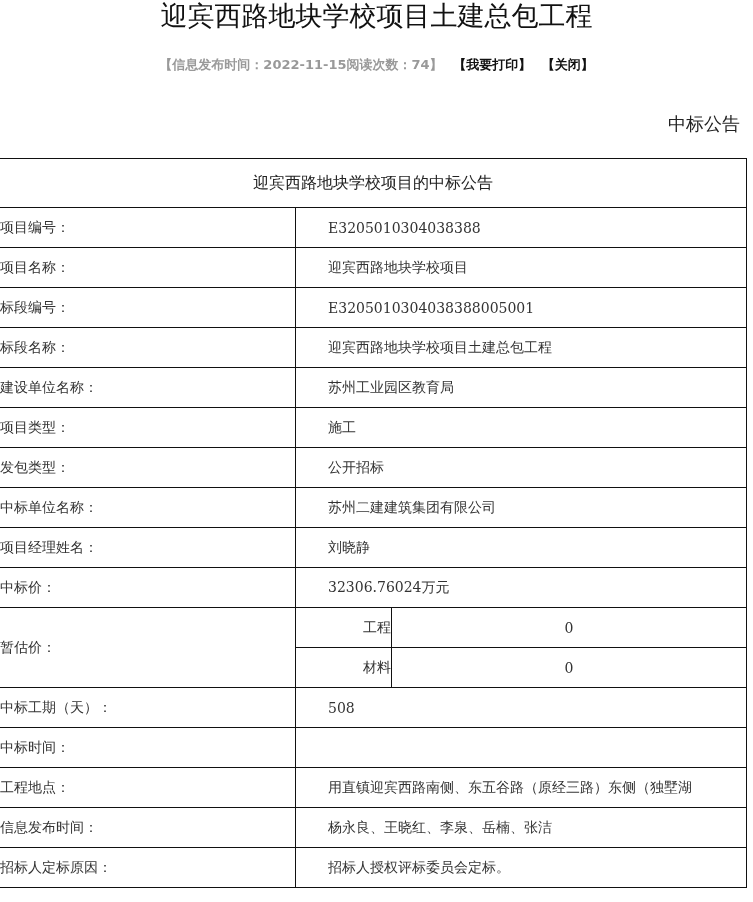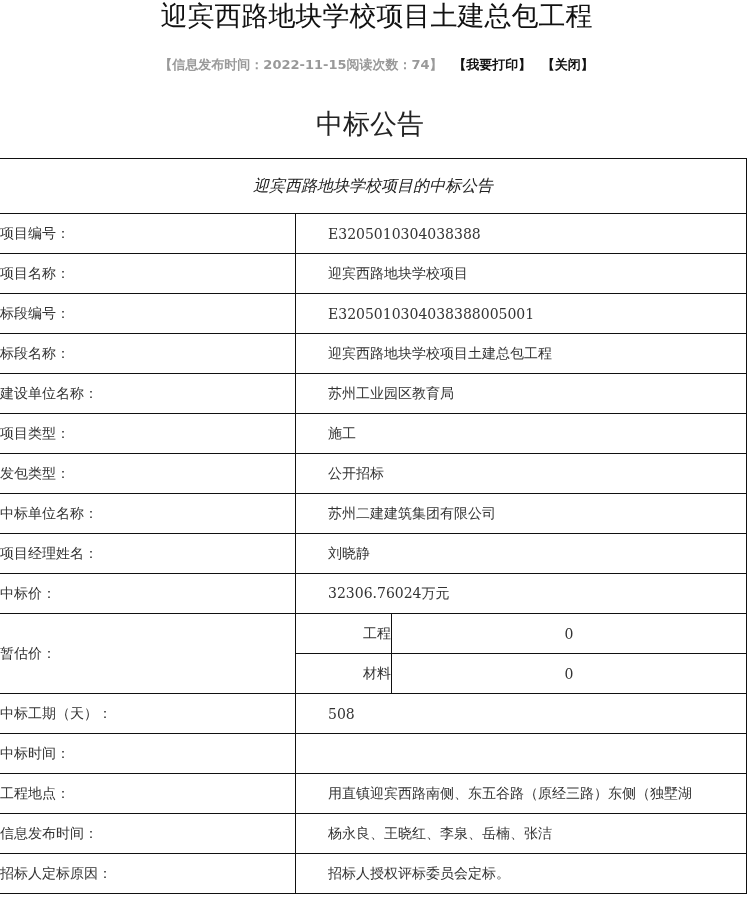--- a/index.html
+++ b/index.html
@@ -13,36 +13,36 @@
     }
     .meta-line {
       position: absolute; left: 0; top: 56px; width: 753px; text-align: center;
       font-family: "DejaVu Sans", "Liberation Sans", sans-serif;
       font-size: 13px; font-weight: bold; line-height: 18px; white-space: nowrap;
     }
     .meta-info { color: #999999; }
     .meta-link { color: #111111; cursor: pointer; margin-left: 6px; }
 
     .notice-heading {
-      position: absolute; left: 0; top: 106px; width: 740px; text-align: center;
-      font-size: 27px; line-height: 36px; color: #222;
+      position: absolute; left: 0; top: 106px; width: 740px; text-align: right;
+      font-size: 18px; line-height: 36px; color: #222;
     }
 
     .award-table {
       position: absolute; left: -1px; top: 158px; width: 747px;
       border-collapse: collapse; table-layout: fixed;
       font-size: 14px; color: #333;
     }
     .award-table td {
       border: 1.5px solid #111;
       height: 40px; vertical-align: middle; padding: 0;
       overflow: hidden; white-space: nowrap;
     }
     .award-table .caption-cell {
-      height: 55px; text-align: center; font-size: 16px; color: #222; font-style: italic;
+      height: 49px; text-align: center; font-size: 16px; color: #222;
     }
     .award-table .label-cell { }
     .award-table .value-cell { padding-left: 32px; }
     .sub-label { text-align: right; }
     .sub-value { text-align: center; }
     .clip { display: block; overflow: hidden; white-space: nowrap; width: 100%; }
 
     .watermark {
       position: absolute; left: 541px; top: 903px;
       font-family: "DejaVu Sans", "Liberation Sans", sans-serif;

